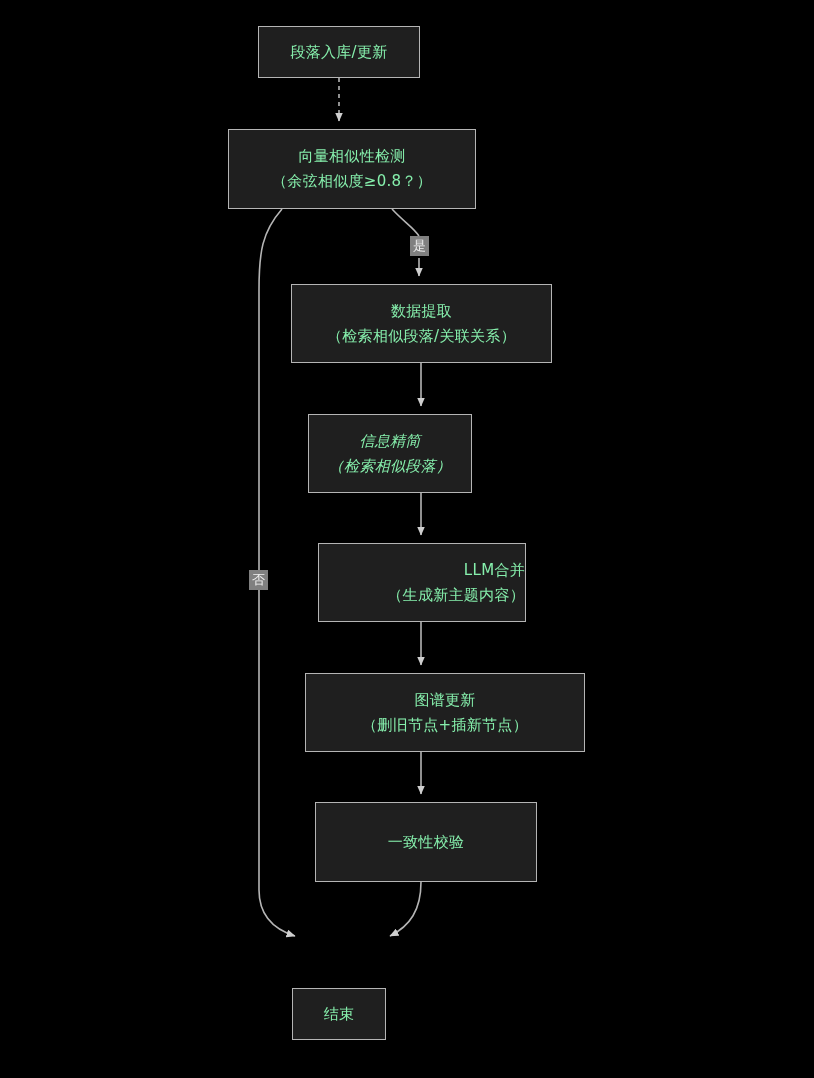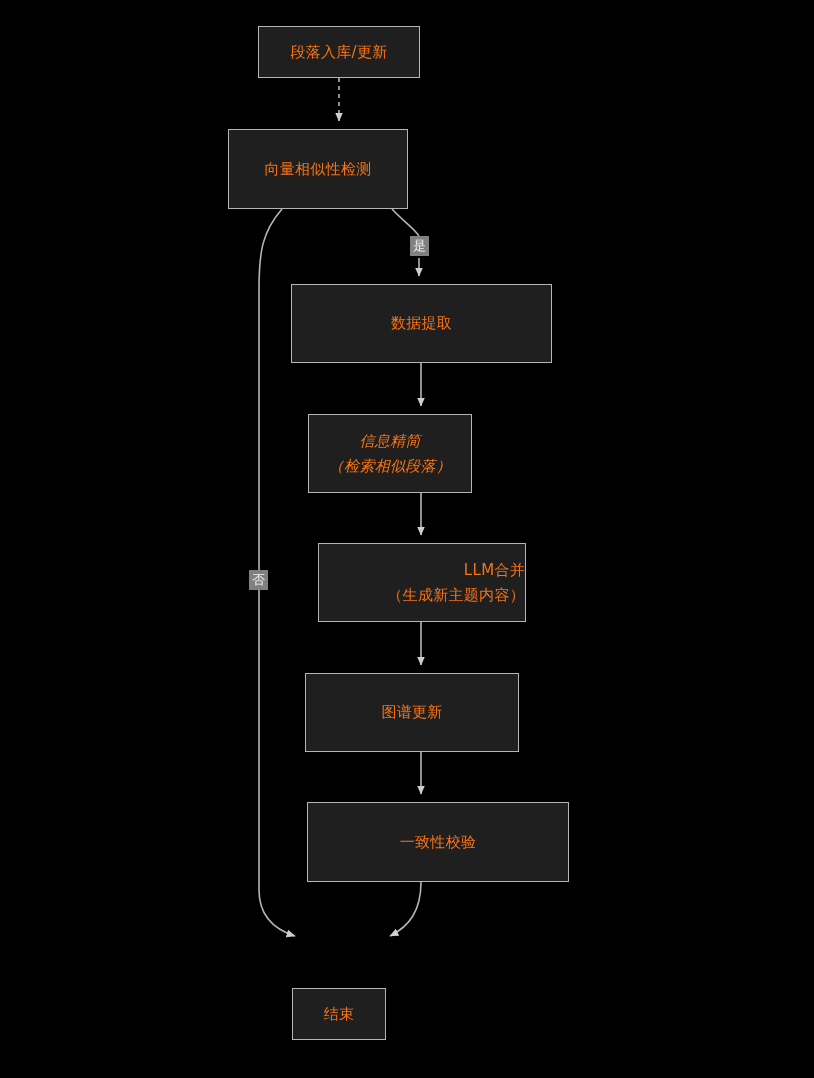--- a/index.html
+++ b/index.html
@@ -23,21 +23,21 @@
   }
   .node {
     position: absolute;
     box-sizing: border-box;
     background: #1f1f1f;
     border: 1px solid #b5b5b5;
     display: flex;
     flex-direction: column;
     align-items: center;
     justify-content: center;
-    color: #f97316;
+    color: #86efac;
     font-size: 15px;
     line-height: 25px;
     text-align: center;
     letter-spacing: 0.3px;
     z-index: 2;
   }
   .node .line2 {
     display: block;
   }
   .edge-label {
@@ -77,43 +77,46 @@
 
   <path d="M 421 752 L 421 794" fill="none" stroke="#b5b5b5" stroke-width="1.6" marker-end="url(#arrowhead)"></path>
 
   <path d="M 421 882 C 421 910, 410 926, 390 936" fill="none" stroke="#b5b5b5" stroke-width="1.6" marker-end="url(#arrowhead)"></path>
 </svg>
 
 <div class="node" style="left:258px; top:26px; width:162px; height:52px;">
   <span>段落入库/更新</span>
 </div>
 
-<div class="node" style="left:228px; top:129px; width:180px; height:80px;">
+<div class="node" style="left:228px; top:129px; width:248px; height:80px;">
   <span>向量相似性检测</span>
+  <span class="line2">（余弦相似度≥0.8？）</span>
 </div>
 
 <div class="node" style="left:291px; top:284px; width:261px; height:79px;">
   <span>数据提取</span>
+  <span class="line2">（检索相似段落/关联关系）</span>
 </div>
 
 <div class="node" style="left:308px; top:414px; width:164px; height:79px;font-style:italic;">
   <span>信息精简</span>
   <span class="line2">（检索相似段落）</span>
 </div>
 
 <div class="node" style="left:318px; top:543px; width:208px; height:79px;align-items:flex-end;">
   <span>LLM合并</span>
   <span class="line2">（生成新主题内容）</span>
 </div>
 
-<div class="node" style="left:305px; top:673px; width:214px; height:79px;">
+<div class="node" style="left:305px; top:673px; width:280px; height:79px;">
   <span>图谱更新</span>
+  <span class="line2">（删旧节点+插新节点）</span>
 </div>
 
-<div class="node" style="left:307px; top:802px; width:262px; height:80px;">
+<div class="node" style="left:315px; top:802px; width:222px; height:80px;">
   <span>一致性校验</span>
 </div>
 
 <div class="node" style="left:292px; top:988px; width:94px; height:52px;">
   <span>结束</span>
 </div>
 
 <div class="edge-label" style="left:410px; top:236px;">是</div>
 
 <div class="edge-label" style="left:249px; top:570px;">否</div>

